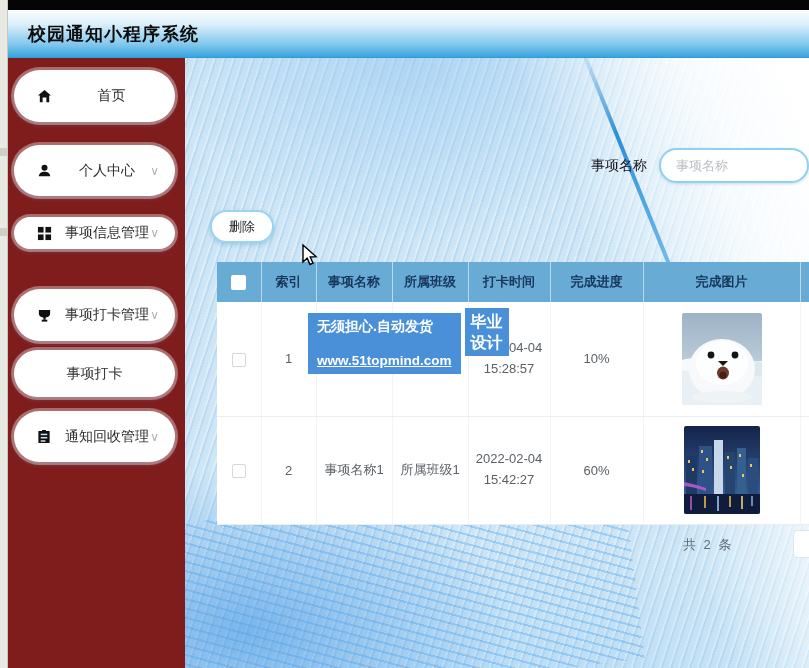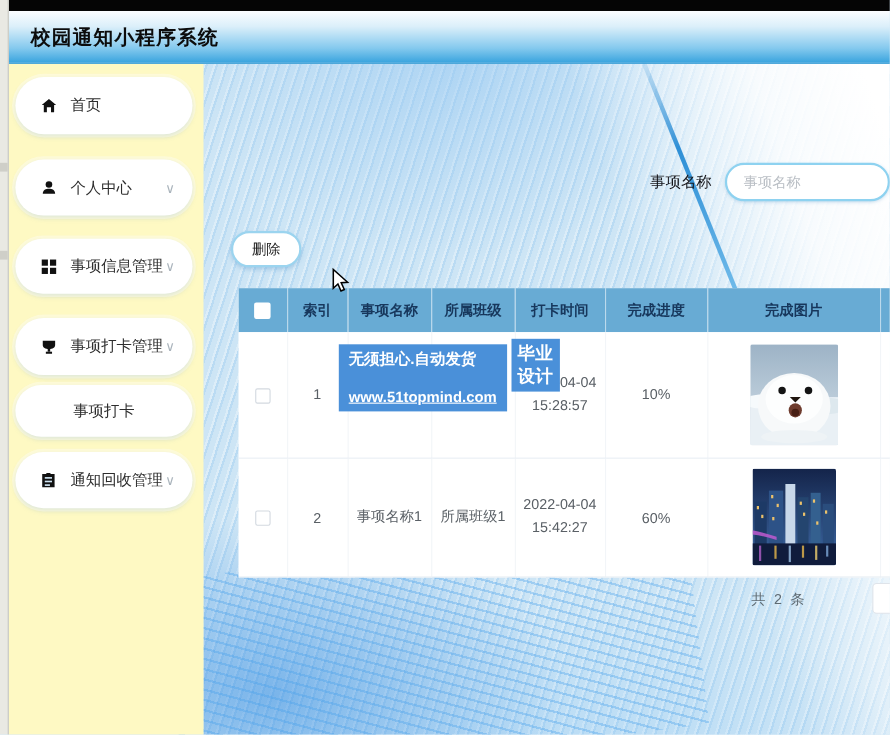--- a/index.html
+++ b/index.html
@@ -14,21 +14,21 @@
   .top-black { position:absolute; left:8px; top:0; width:801px; height:10px; background:#050505; z-index:40; }
 
   
   .app-header { position:absolute; left:8px; top:10px; width:801px; height:48px;
     background:linear-gradient(#fbfdff 0%, #dbeffa 30%, #84c9ee 72%, #39a4de 100%);
     border-bottom:1px solid #2f9ad4; z-index:30; display:flex; align-items:center; }
   .app-title { font-size:18px; font-weight:bold; color:#0c0c0c; padding-left:20px; letter-spacing:1px; }
 
   
   .sidebar { position:absolute; left:8px; top:58px; width:177px; height:610px;
-    background:#fef9c3; z-index:20; }
+    background:#7f1d1d; z-index:20;text-align:center; }
   .pill { position:absolute; left:6px; width:161px; background:#fff; border-radius:26px;
     display:flex; align-items:center; padding:0 16px 0 23px; cursor:pointer;
     box-shadow:0 0 0 3px rgba(255,255,255,0.35), 0 2px 5px rgba(110,160,200,0.35);
     color:#2d2d2d; font-size:14px; }
   .pill .s-icon { width:16px; height:16px; margin-right:11px; flex:0 0 auto; display:flex; align-items:center; }
   .pill .lbl { flex:1; }
   .pill .chev { color:#aab4bc; font-size:12px; }
   .pill.submenu { justify-content:center; padding:0; }
 
   
@@ -120,21 +120,21 @@
       <span class="s-icon">
         <svg width="15" height="15" viewBox="0 0 16 16">
             <circle cx="8" cy="5" r="3.2" fill="#111"></circle>
             <path d="M2 14 C2 10.5 5 9.2 8 9.2 C11 9.2 14 10.5 14 14 Z" fill="#111"></path>
           </svg>
       </span>
       <span class="lbl">个人中心</span>
       <span class="chev">∨</span>
     </div>
 
-    <div class="pill" style="top:159px;height:50px">
+    <div class="pill" style="top:159px;height:32px">
       <span class="s-icon">
         <svg width="15" height="15" viewBox="0 0 16 16">
             <rect x="1" y="1" width="6" height="6" fill="#111"></rect>
             <rect x="9" y="1" width="6" height="6" fill="#111"></rect>
             <rect x="1" y="9" width="6" height="6" fill="#111"></rect>
             <rect x="9" y="9" width="6" height="6" fill="#111"></rect>
           </svg>
       </span>
       <span class="lbl">事项信息管理</span>
       <span class="chev">∨</span>
@@ -241,21 +241,21 @@
                 </svg>
               </span>
             </td>
             <td></td>
           </tr>
           <tr class="r2">
             <td><span class="cbx"></span></td>
             <td>2</td>
             <td>事项名称1</td>
             <td>所属班级1</td>
-            <td class="time">2022-04-04 15:42:27</td>
+            <td class="time">2022-02-04 15:42:27</td>
             <td>60%</td>
             <td>
               <span class="photo">
                 <svg width="76" height="88" viewBox="0 0 76 88">
                   <defs>
                       <linearGradient id="sky2" x1="0" y1="0" x2="0" y2="1">
                     <stop offset="0" stop-color="#14244a"></stop>
                         <stop offset="1" stop-color="#3e6aa6"></stop>
                       </linearGradient>
                     </defs>

